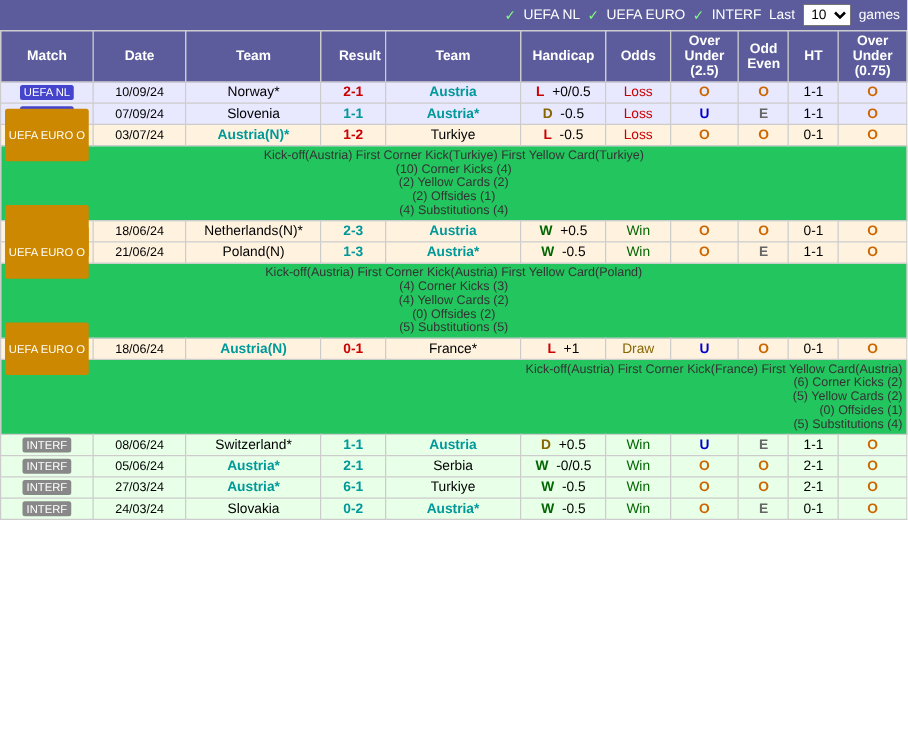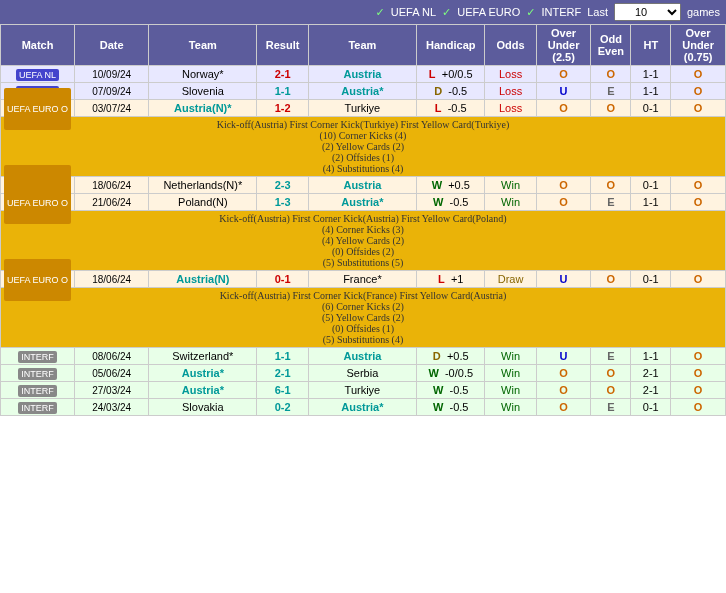--- a/index.html
+++ b/index.html
@@ -9,42 +9,42 @@
       background: #5c5c9c;
       color: #fff;
       display: flex;
       align-items: center;
       justify-content: flex-end;
       padding: 3px 6px;
       font-size: 11px;
       gap: 6px;
     }
     .header-bar .check { color: #7fff7f; }
-    .header-bar select { font-size: 11px; padding: 1px 16px; }
+    .header-bar select { font-size: 11px; padding: 1px 2px; }
 
     table { width: 726px; border-collapse: collapse; }
     th, td { border: 1px solid #ccc; text-align: center; padding: 2px 3px; vertical-align: middle; }
     th { background: #5c5c9c; color: #fff; font-size: 11px; font-weight: bold; }
     
     .col-match { width: 65px; }
     .col-date { width: 65px; }
     .col-team1 { width: 95px; }
-    .col-result { width: 45px; }
+    .col-result { width: 45px; text-align: right; }
     .col-team2 { width: 95px; }
     .col-handicap { width: 60px; }
     .col-odds { width: 45px; }
     .col-overunder25 { width: 48px; }
     .col-oddeven { width: 35px; }
     .col-ht { width: 35px; }
     .col-overunder075 { width: 48px; }
 
     .row-uefa-nl { background: #e8e8ff; }
     .row-uefa-euro { background: #fff3e0; }
     .row-interf { background: #e8ffe8; }
-    .row-detail { background: #eab308; font-size: 10px; color: #444; font-family: Liberation Serif, serif; }
+    .row-detail { background: #22c55e; font-size: 10px; color: #444; }
 
     .badge-nl { background: #4444cc; color: #fff; font-size: 9px; padding: 1px 3px; border-radius: 2px; }
     .badge-euro { background: #cc8800; color: #fff; font-size: 9px; padding: 16px 3px; border-radius: 2px; }
     .badge-interf { background: #888; color: #fff; font-size: 9px; padding: 1px 3px; border-radius: 2px; }
 
     .team-cyan { color: #009999; font-weight: bold; }
     .team-black { color: #000; }
     .result-cyan { color: #009999; font-weight: bold; }
     .result-red { color: #cc0000; font-weight: bold; }
     .win { color: #006600; }
@@ -197,21 +197,21 @@
       <span class="wl-l">L</span>
       &nbsp;+1
     </td>
     <td class="draw">Draw</td>
     <td class="circle-u">U</td>
     <td class="circle-o">O</td>
     <td>0-1</td>
     <td class="circle-o">O</td>
   </tr>
       <tr class="row-detail">
-        <td colspan="11" style="text-align: center; white-space: pre-line; font-size: 10px; color: rgb(51, 51, 51);">Kick-off(Austria)   First Corner Kick(France)   First Yellow Card(Austria)
+        <td colspan="11" style="text-align: right; white-space: pre-line; font-size: 10px; color: rgb(51, 51, 51);">Kick-off(Austria)   First Corner Kick(France)   First Yellow Card(Austria)
 (6) Corner Kicks (2)
 (5) Yellow Cards (2)
 (0) Offsides (1)
 (5) Substitutions (4)</td>
       </tr>
       <tr class="row-interf">
     <td><span class="badge-interf">INTERF</span></td>
     <td style="font-size:10px">08/06/24</td>
     <td class="team-black">Switzerland*</td>
     <td class="result-cyan">1-1</td>

